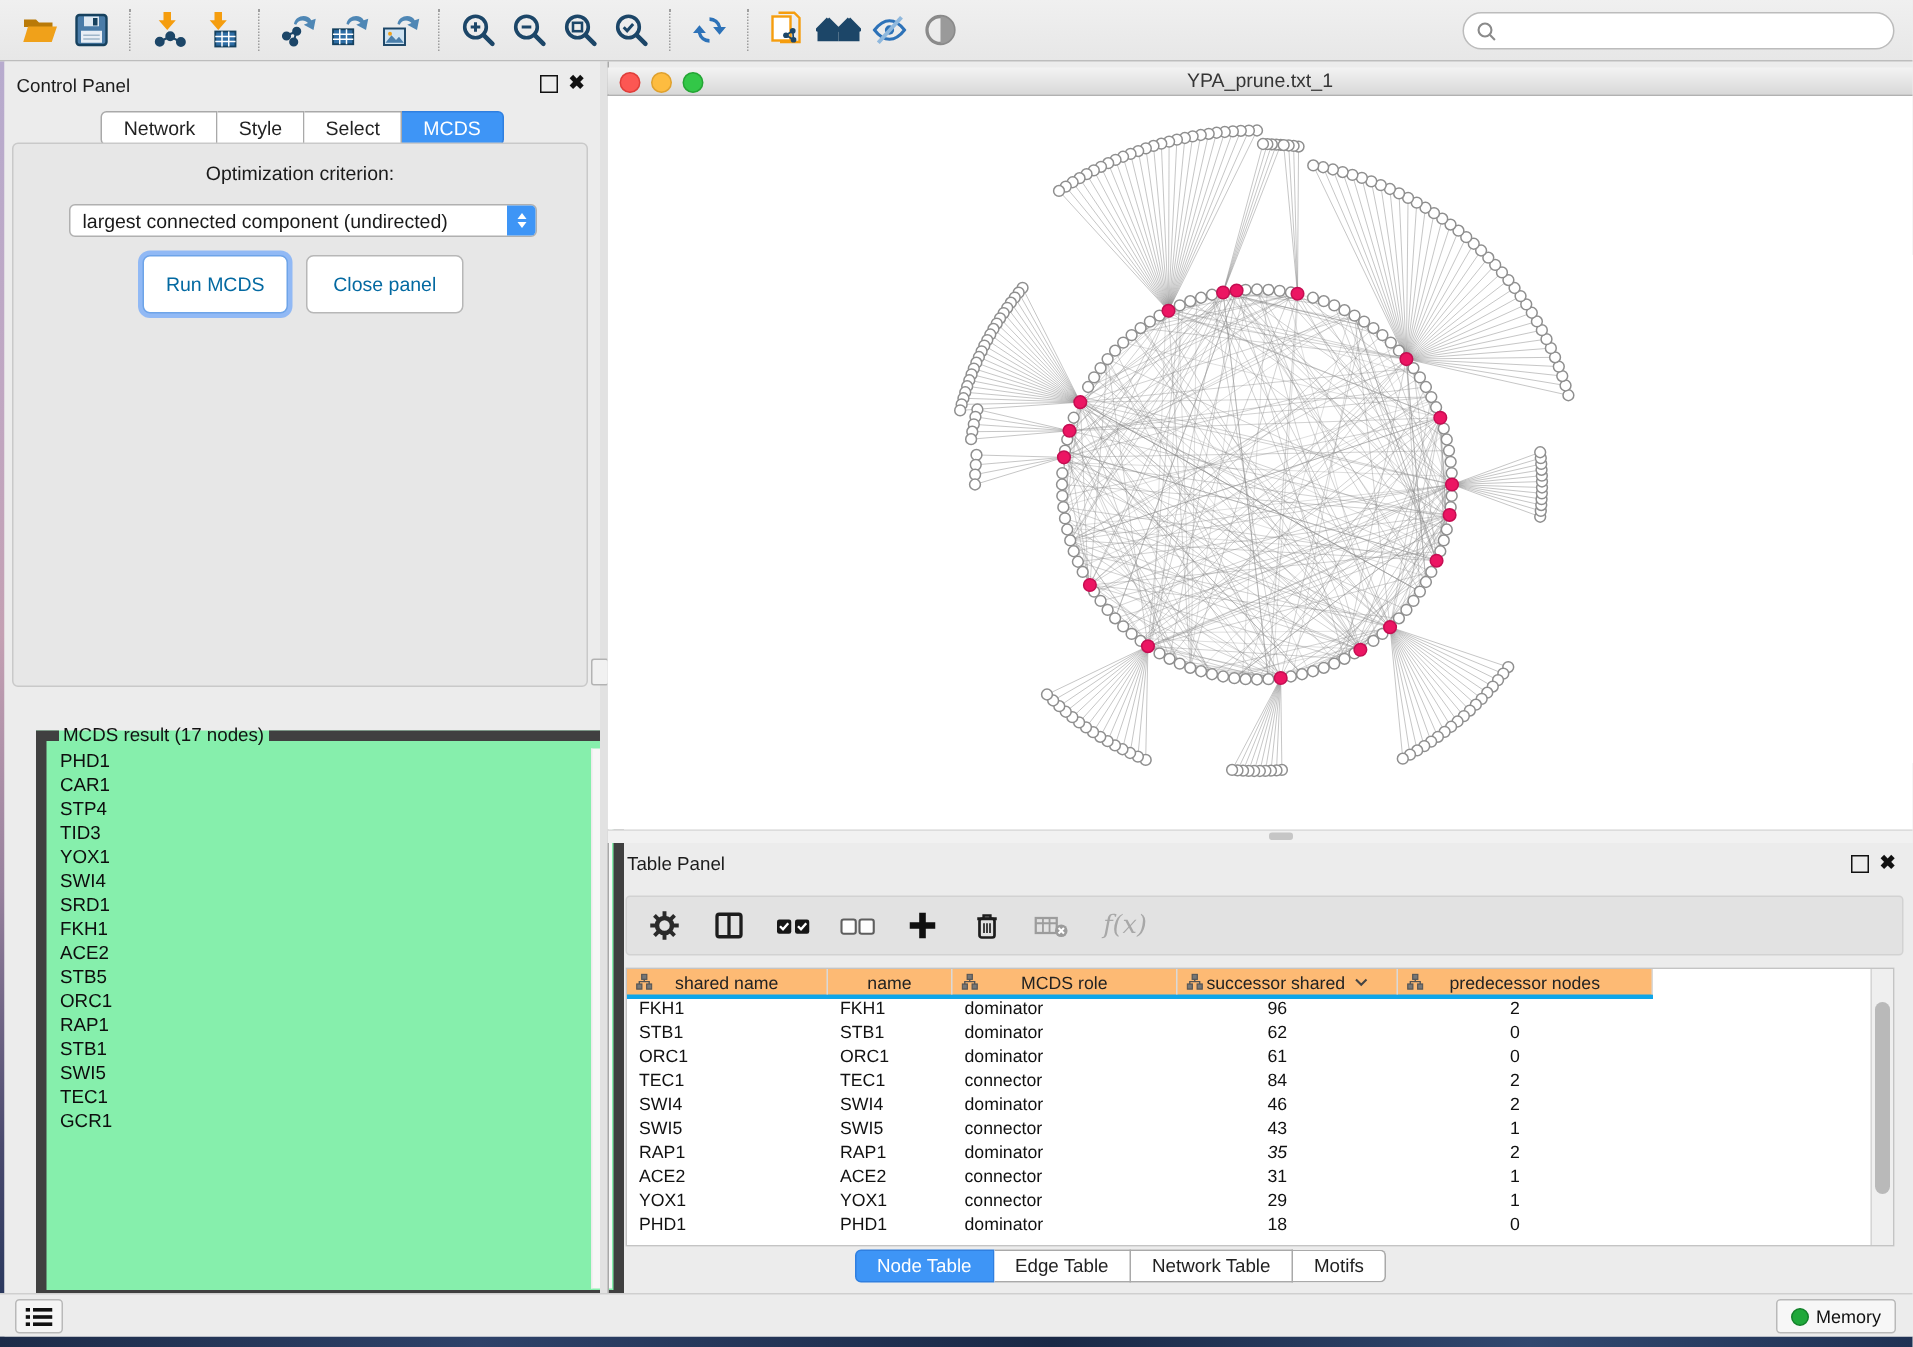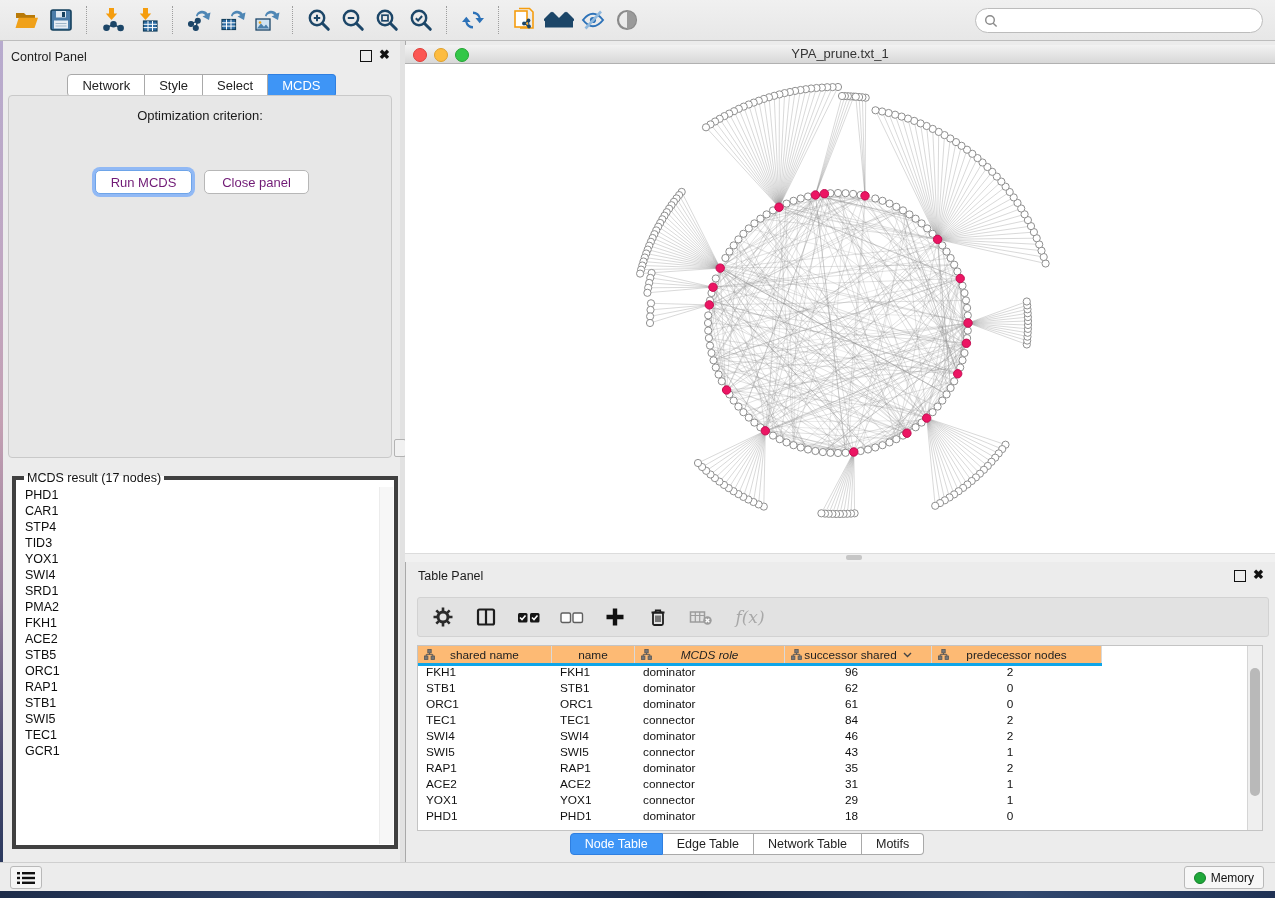--- a/index.html
+++ b/index.html
@@ -36,24 +36,24 @@
   .seg-btn.active{background:#3e95f6;border-color:#2f7fe0;color:#fff}
   .cp-box{left:5px;top:54px;width:382px;height:361px;background:#e7e7e7;border:1px solid #c9c9c9;border-radius:4px}
   .opt-label{left:0;top:12px;width:100%;text-align:center;font-size:13px}
   .selectbox{left:37px;top:40px;width:312px;height:22px;background:#fff;border:1px solid #b0b0b0;border-radius:4px;
              display:flex;align-items:center;box-sizing:border-box}
   .selectbox .sel-text{flex:1;font-size:13px;padding-left:8px;white-space:nowrap;overflow:hidden}
   .sel-stepper{width:19px;height:20px;background:#3e95f6;border-radius:0 3px 3px 0;display:flex;flex-direction:column;
                align-items:center;justify-content:center;gap:2px}
   .sel-stepper i{width:0;height:0;border-left:3.5px solid transparent;border-right:3.5px solid transparent}
   .sel-up{border-bottom:4px solid #fff}.sel-down{border-top:4px solid #fff}
-  .mac-btn{height:24px;background:#fff;border:1px solid #b7b7b7;border-radius:5px;font-size:13px;color:#701a75;
+  .mac-btn{height:39px;background:#fff;border:1px solid #b7b7b7;border-radius:5px;font-size:13px;color:#0369a1;
            display:flex;align-items:center;justify-content:center;box-sizing:border-box}
   .focus-ring{box-shadow:0 0 0 3px rgba(98,160,252,.65);border-color:#6ea4e8}
-  fieldset.mcds{left:5px;top:426px;width:378px;height:370px;margin:4px;padding:0;border:4px solid #404040;background:#ffffff;position:absolute}
+  fieldset.mcds{left:5px;top:426px;width:378px;height:370px;margin:16px;padding:0;border:7px solid #404040;background:#86efac;position:absolute}
   fieldset.mcds legend{font-size:12.5px;margin-left:8px;padding:0 3px;background:transparent;color:#111}
   .mcds-list{position:absolute;left:1px;top:2px;right:15px;bottom:1px;overflow:hidden;padding-left:8px}
   .mcds-item{font-size:12.5px;line-height:16px;color:#0d0d0d}
   .mcds-scroll{position:absolute;right:1px;top:2px;bottom:1px;width:13px;background:#f7f7f7;border-left:1px solid #ececec}
 
   
   .splitter{left:400px;top:41px;width:5px;height:821px;background:#e2e2e2;border-right:1px solid #a9a9a9}
   .split-handle{left:394px;top:439px;width:10px;height:16px;background:#f1f1f1;border:1px solid #b3b3b3;border-radius:2px}
 
   
@@ -281,35 +281,41 @@
   <div class="abs win-close" style="left:376px;top:9px">✖</div>
   <div class="abs seg" style="left:0;top:33px;width:397px;justify-content:center" id="cp-tabs">
       <div class="seg-btn">Network</div>
       <div class="seg-btn">Style</div>
       <div class="seg-btn">Select</div>
       <div class="seg-btn active">MCDS</div>
     </div>
 
   <div class="abs cp-box">
     <div class="abs opt-label">Optimization criterion:</div>
+    <div class="abs selectbox">
+      <span class="sel-text">largest connected component (undirected)</span>
+      <span class="sel-stepper">
+          <i class="sel-up"></i>
+          <i class="sel-down"></i>
+        </span>
+    </div>
     <div class="abs mac-btn focus-ring" style="left:86px;top:74px;width:97px">Run MCDS</div>
     <div class="abs mac-btn" style="left:195px;top:74px;width:105px">Close panel</div>
   </div>
 
   <fieldset class="mcds">
     <legend>MCDS result (17 nodes)</legend>
     <div class="mcds-list" id="mcds-list">
         <div class="mcds-item">PHD1</div>
         <div class="mcds-item">CAR1</div>
         <div class="mcds-item">STP4</div>
         <div class="mcds-item">TID3</div>
         <div class="mcds-item">YOX1</div>
         <div class="mcds-item">SWI4</div>
         <div class="mcds-item">SRD1</div>
-        <div class="mcds-item">PMA2</div>
         <div class="mcds-item">FKH1</div>
         <div class="mcds-item">ACE2</div>
         <div class="mcds-item">STB5</div>
         <div class="mcds-item">ORC1</div>
         <div class="mcds-item">RAP1</div>
         <div class="mcds-item">STB1</div>
         <div class="mcds-item">SWI5</div>
         <div class="mcds-item">TEC1</div>
         <div class="mcds-item">GCR1</div>
       </div>
@@ -1157,21 +1163,21 @@
             <rect x="0.5" y="7" width="3.4" height="3.4"></rect>
             <rect x="7.1" y="7" width="3.4" height="3.4"></rect>
           </g>
           <path d="M5.5 4v1.4M2.2 7V5.4h6.6V7" stroke="#555" fill="none" stroke-width="0.9"></path>
         </svg>
         <span>shared name</span>
       </div>
       <div class="th" style="width: 83px;">
         <span>name</span>
       </div>
-      <div class="th" style="width: 150px; font-style: italic;">
+      <div class="th" style="width: 150px;">
         <svg class="tree" width="11" height="11" viewBox="0 0 11 11">
           <g fill="#777" stroke="#555" stroke-width="0.8">
             <rect x="3.8" y="0.5" width="3.4" height="3.4"></rect>
             <rect x="0.5" y="7" width="3.4" height="3.4"></rect>
             <rect x="7.1" y="7" width="3.4" height="3.4"></rect>
           </g>
           <path d="M5.5 4v1.4M2.2 7V5.4h6.6V7" stroke="#555" fill="none" stroke-width="0.9"></path>
         </svg>
         <span>MCDS role</span>
       </div>
@@ -1241,21 +1247,21 @@
         <div class="td left" style="width: 134px;">SWI5</div>
         <div class="td left" style="width: 83px;">SWI5</div>
         <div class="td left" style="width: 150px;">connector</div>
         <div class="td right" style="width: 147px;">43</div>
         <div class="td right" style="width: 170px;">1</div>
       </div>
       <div class="tr">
         <div class="td left" style="width: 134px;">RAP1</div>
         <div class="td left" style="width: 83px;">RAP1</div>
         <div class="td left" style="width: 150px;">dominator</div>
-        <div class="td right" style="width: 147px;">35</div>
+        <div class="td right" style="width: 147px; font-style: italic;">35</div>
         <div class="td right" style="width: 170px;">2</div>
       </div>
       <div class="tr">
         <div class="td left" style="width: 134px;">ACE2</div>
         <div class="td left" style="width: 83px;">ACE2</div>
         <div class="td left" style="width: 150px;">connector</div>
         <div class="td right" style="width: 147px;">31</div>
         <div class="td right" style="width: 170px;">1</div>
       </div>
       <div class="tr">

